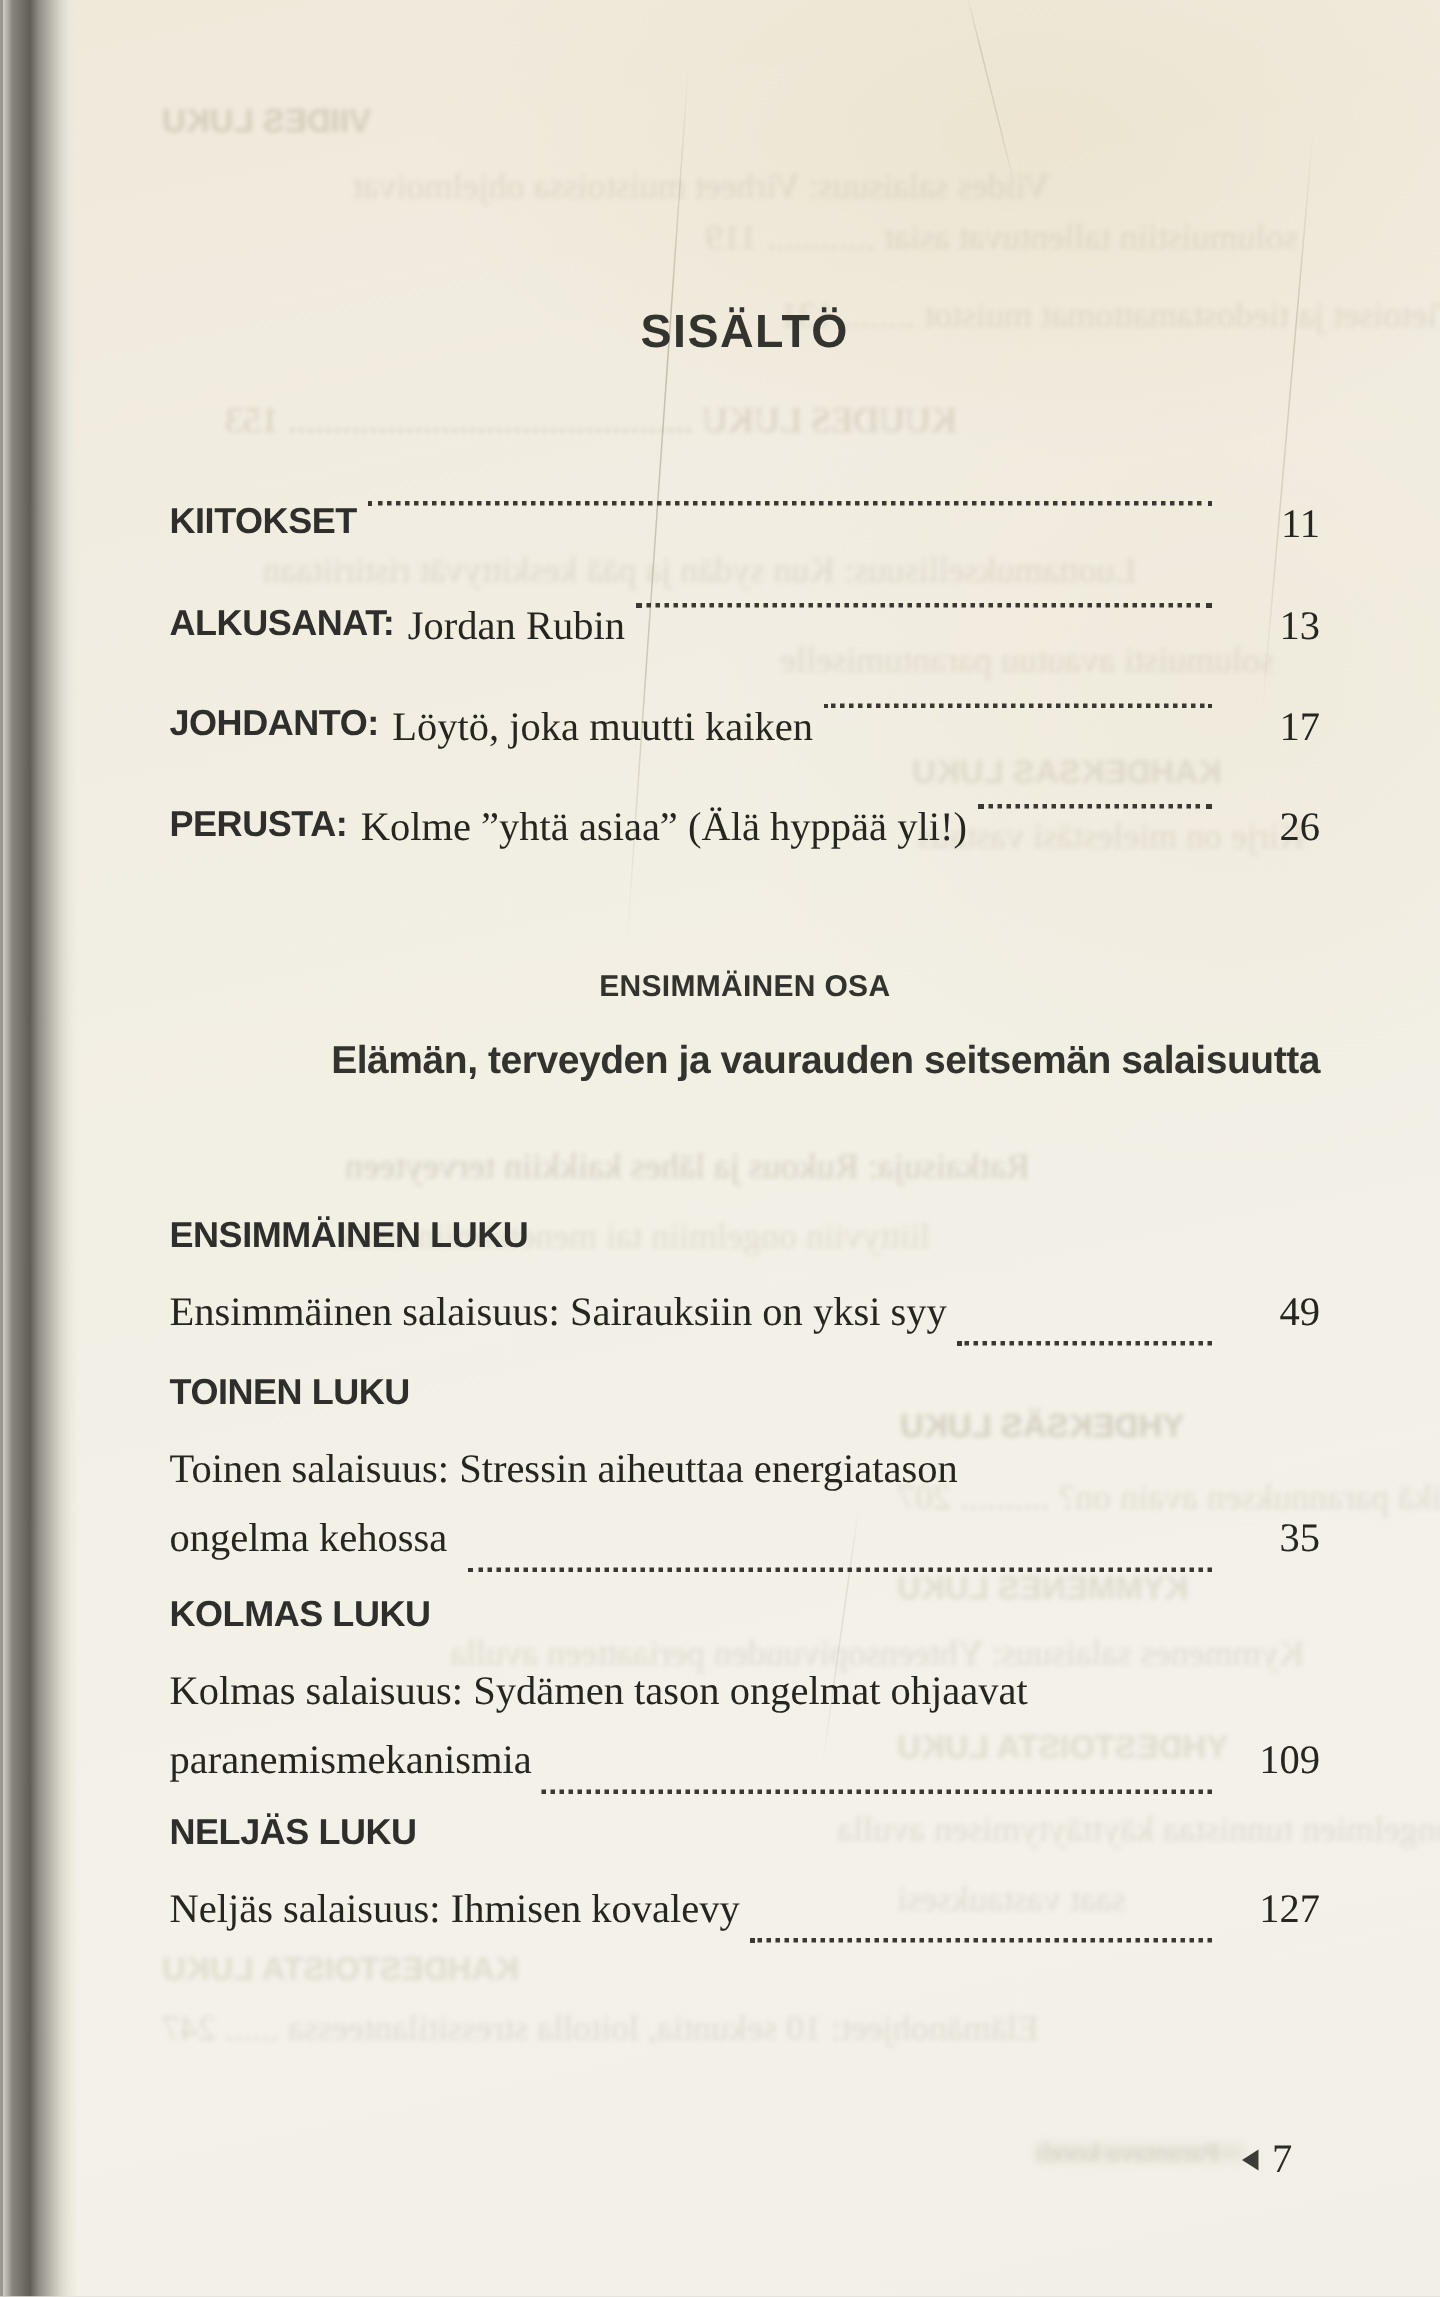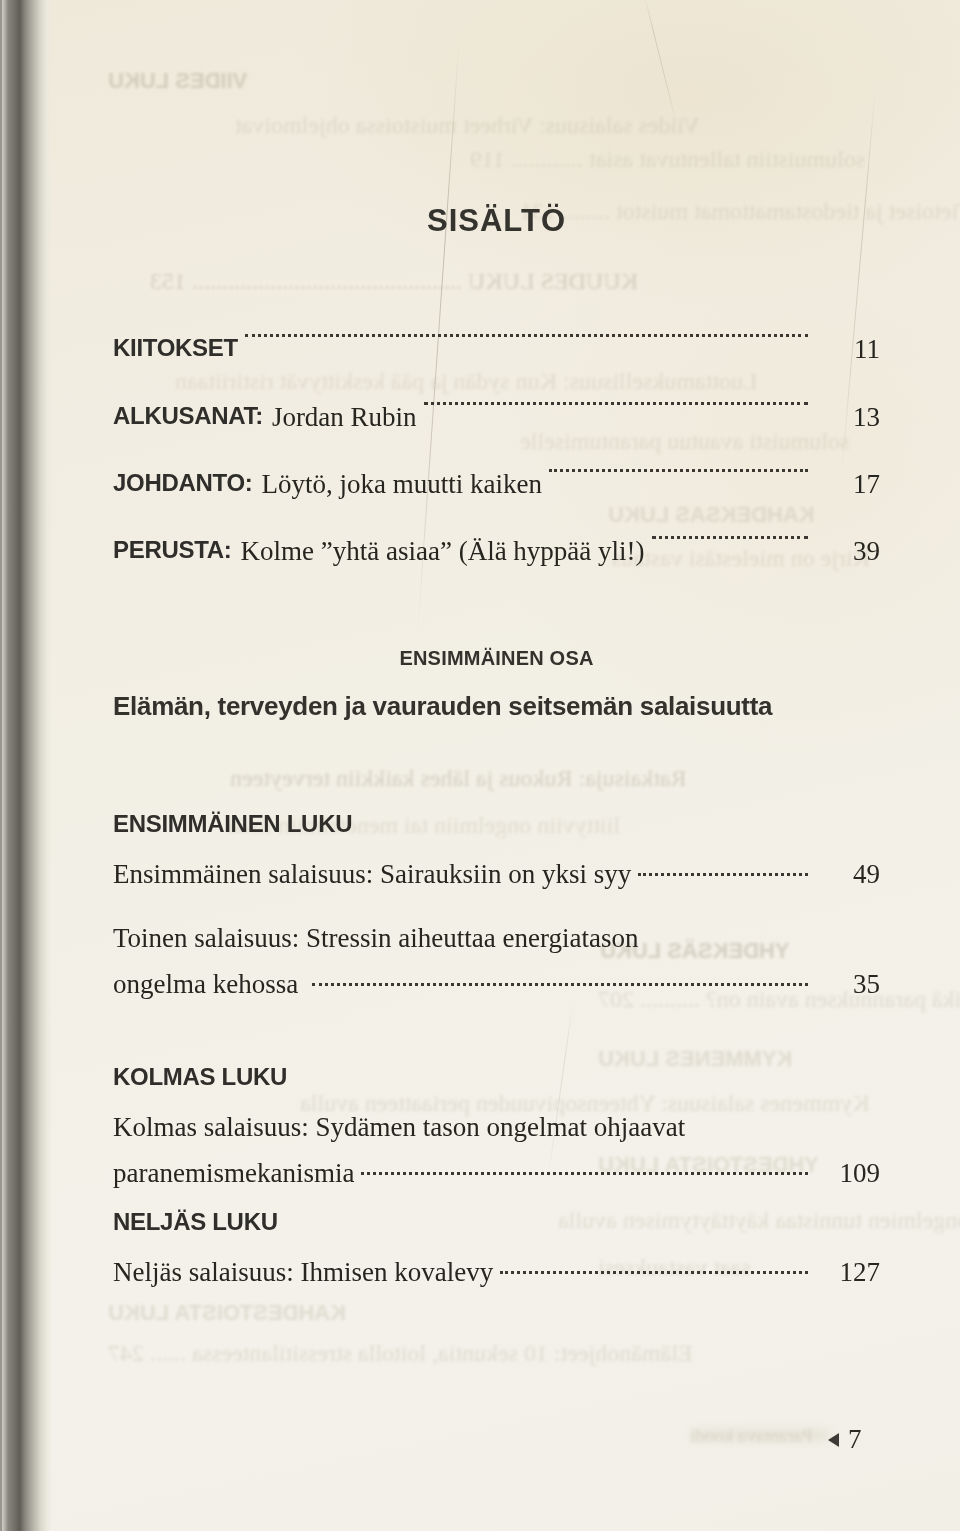--- a/index.html
+++ b/index.html
@@ -36,29 +36,29 @@
     font-size:24px; letter-spacing:-.3px; color:#2f2e2a; white-space:pre;
   }
   .stext { font-size:27px; color:#26251f; margin-left:9px; white-space:pre; }
   .stext:empty { margin-left:0; }
   .leader { flex:1 1 auto; border-bottom:3px dotted #3b3831; margin:0 2px 0 7px; min-width:30px; }
   .pagenum { font-size:27px; color:#26251f; min-width:70px; text-align:right; }
 
   .part { position:absolute; left:113px; width:767px; text-align:center;
     font-family:"Liberation Sans", sans-serif; font-weight:bold; color:#33322d; }
   .part-heading { font-size:20px; letter-spacing:.2px; }
-  .part-subtitle { position:absolute; left:113px; width:767px; text-align:left;
+  .part-subtitle { position:absolute; left:113px; width:767px; text-align:right;
     font-family:"Liberation Sans", sans-serif; font-weight:bold; font-size:26px;
     letter-spacing:-.3px; color:#33322d; }
 
   .chapter { position:absolute; left:113px; width:767px; }
   .ch-heading { font-family:"Liberation Sans", sans-serif; font-weight:bold;
     font-size:24px; letter-spacing:-.3px; color:#2f2e2a; line-height:28px; margin-bottom:13px; }
   .ch-text { font-size:27px; color:#26251f; line-height:46px; white-space:pre; }
-  .ch-lastline { display:flex; align-items:center; line-height:46px; }
+  .ch-lastline { display:flex; align-items:flex-end; line-height:46px; }
 
   .folio { position:absolute; left:828px; top:1424px; display:flex; align-items:center; }
   .folio-tri { width:0; height:0; border-top:7px solid transparent; border-bottom:7px solid transparent;
     border-right:11px solid #3c3b35; margin-right:9px; }
   .folio-num { font-size:27px; color:#2b2a24; }
 
   
   .ghost { position:absolute; transform:scaleX(-1); filter:blur(1.6px);
     color:#b3ac99; opacity:.48; white-space:nowrap; overflow:hidden; z-index:2; }
   .ghost.gbold { font-family:"Liberation Sans", sans-serif; font-weight:bold; font-size:22px; }
@@ -128,38 +128,39 @@
   <div class="toc-row" style="top:469px">
     <span class="label">JOHDANTO:</span>
     <span class="stext">Löytö, joka muutti kaiken</span>
     <span class="leader"></span>
     <span class="pagenum">17</span>
   </div>
   <div class="toc-row" style="top:536px">
     <span class="label">PERUSTA:</span>
     <span class="stext">Kolme ”yhtä asiaa” (Älä hyppää yli!)</span>
     <span class="leader"></span>
-    <span class="pagenum">39</span>
+    <span class="pagenum">26</span>
   </div>
 
   <div class="part" style="top:647px">
     <div class="part-heading">ENSIMMÄINEN OSA</div>
   </div>
   <div class="part-subtitle" style="top:691px">Elämän, terveyden ja vaurauden seitsemän salaisuutta</div>
 
   <div class="chapter" style="top:810px">
     <div class="ch-heading">ENSIMMÄINEN LUKU</div>
     <div class="ch-lastline">
       <span class="ch-text">Ensimmäinen salaisuus: Sairauksiin on yksi syy</span>
       <span class="leader"></span>
       <span class="pagenum">49</span>
     </div>
   </div>
 
   <div class="chapter" style="top:915px">
+    <div class="ch-heading">TOINEN LUKU</div>
     <div class="ch-text">Toinen salaisuus: Stressin aiheuttaa energiatason</div>
     <div class="ch-lastline">
       <span class="ch-text">ongelma kehossa </span>
       <span class="leader"></span>
       <span class="pagenum">35</span>
     </div>
   </div>
 
   <div class="chapter" style="top:1063px">
     <div class="ch-heading">KOLMAS LUKU</div>

